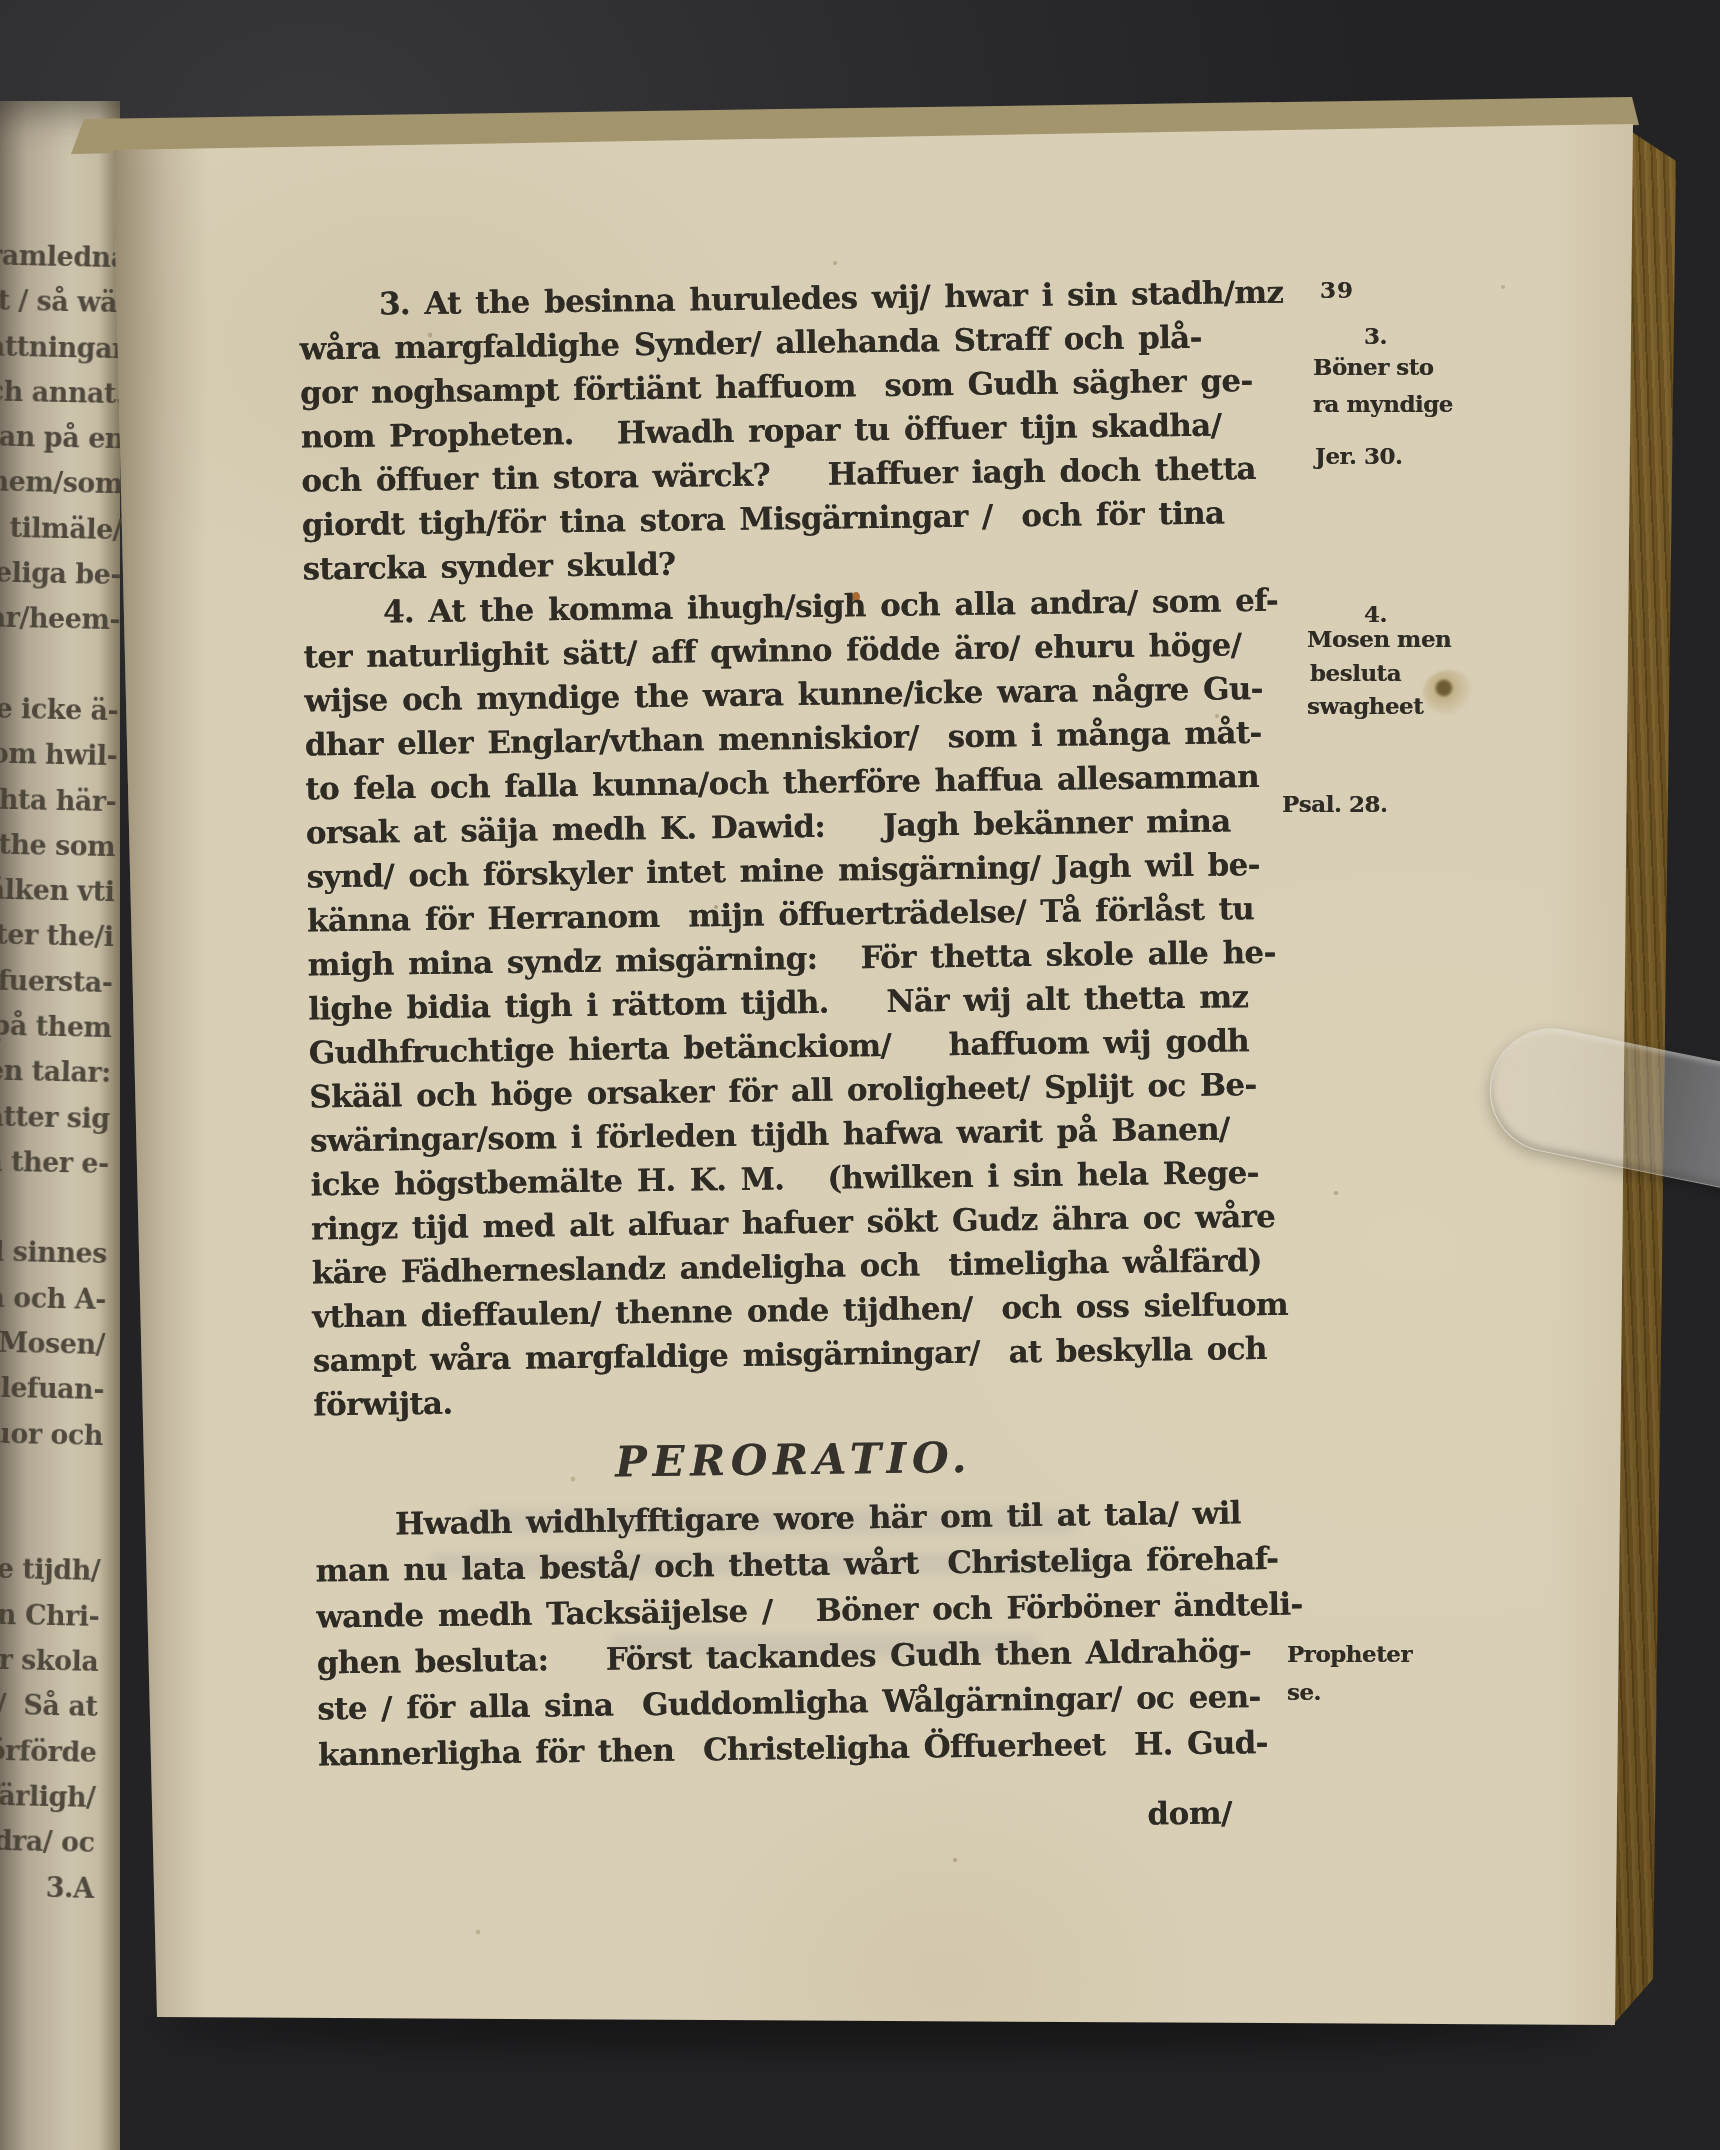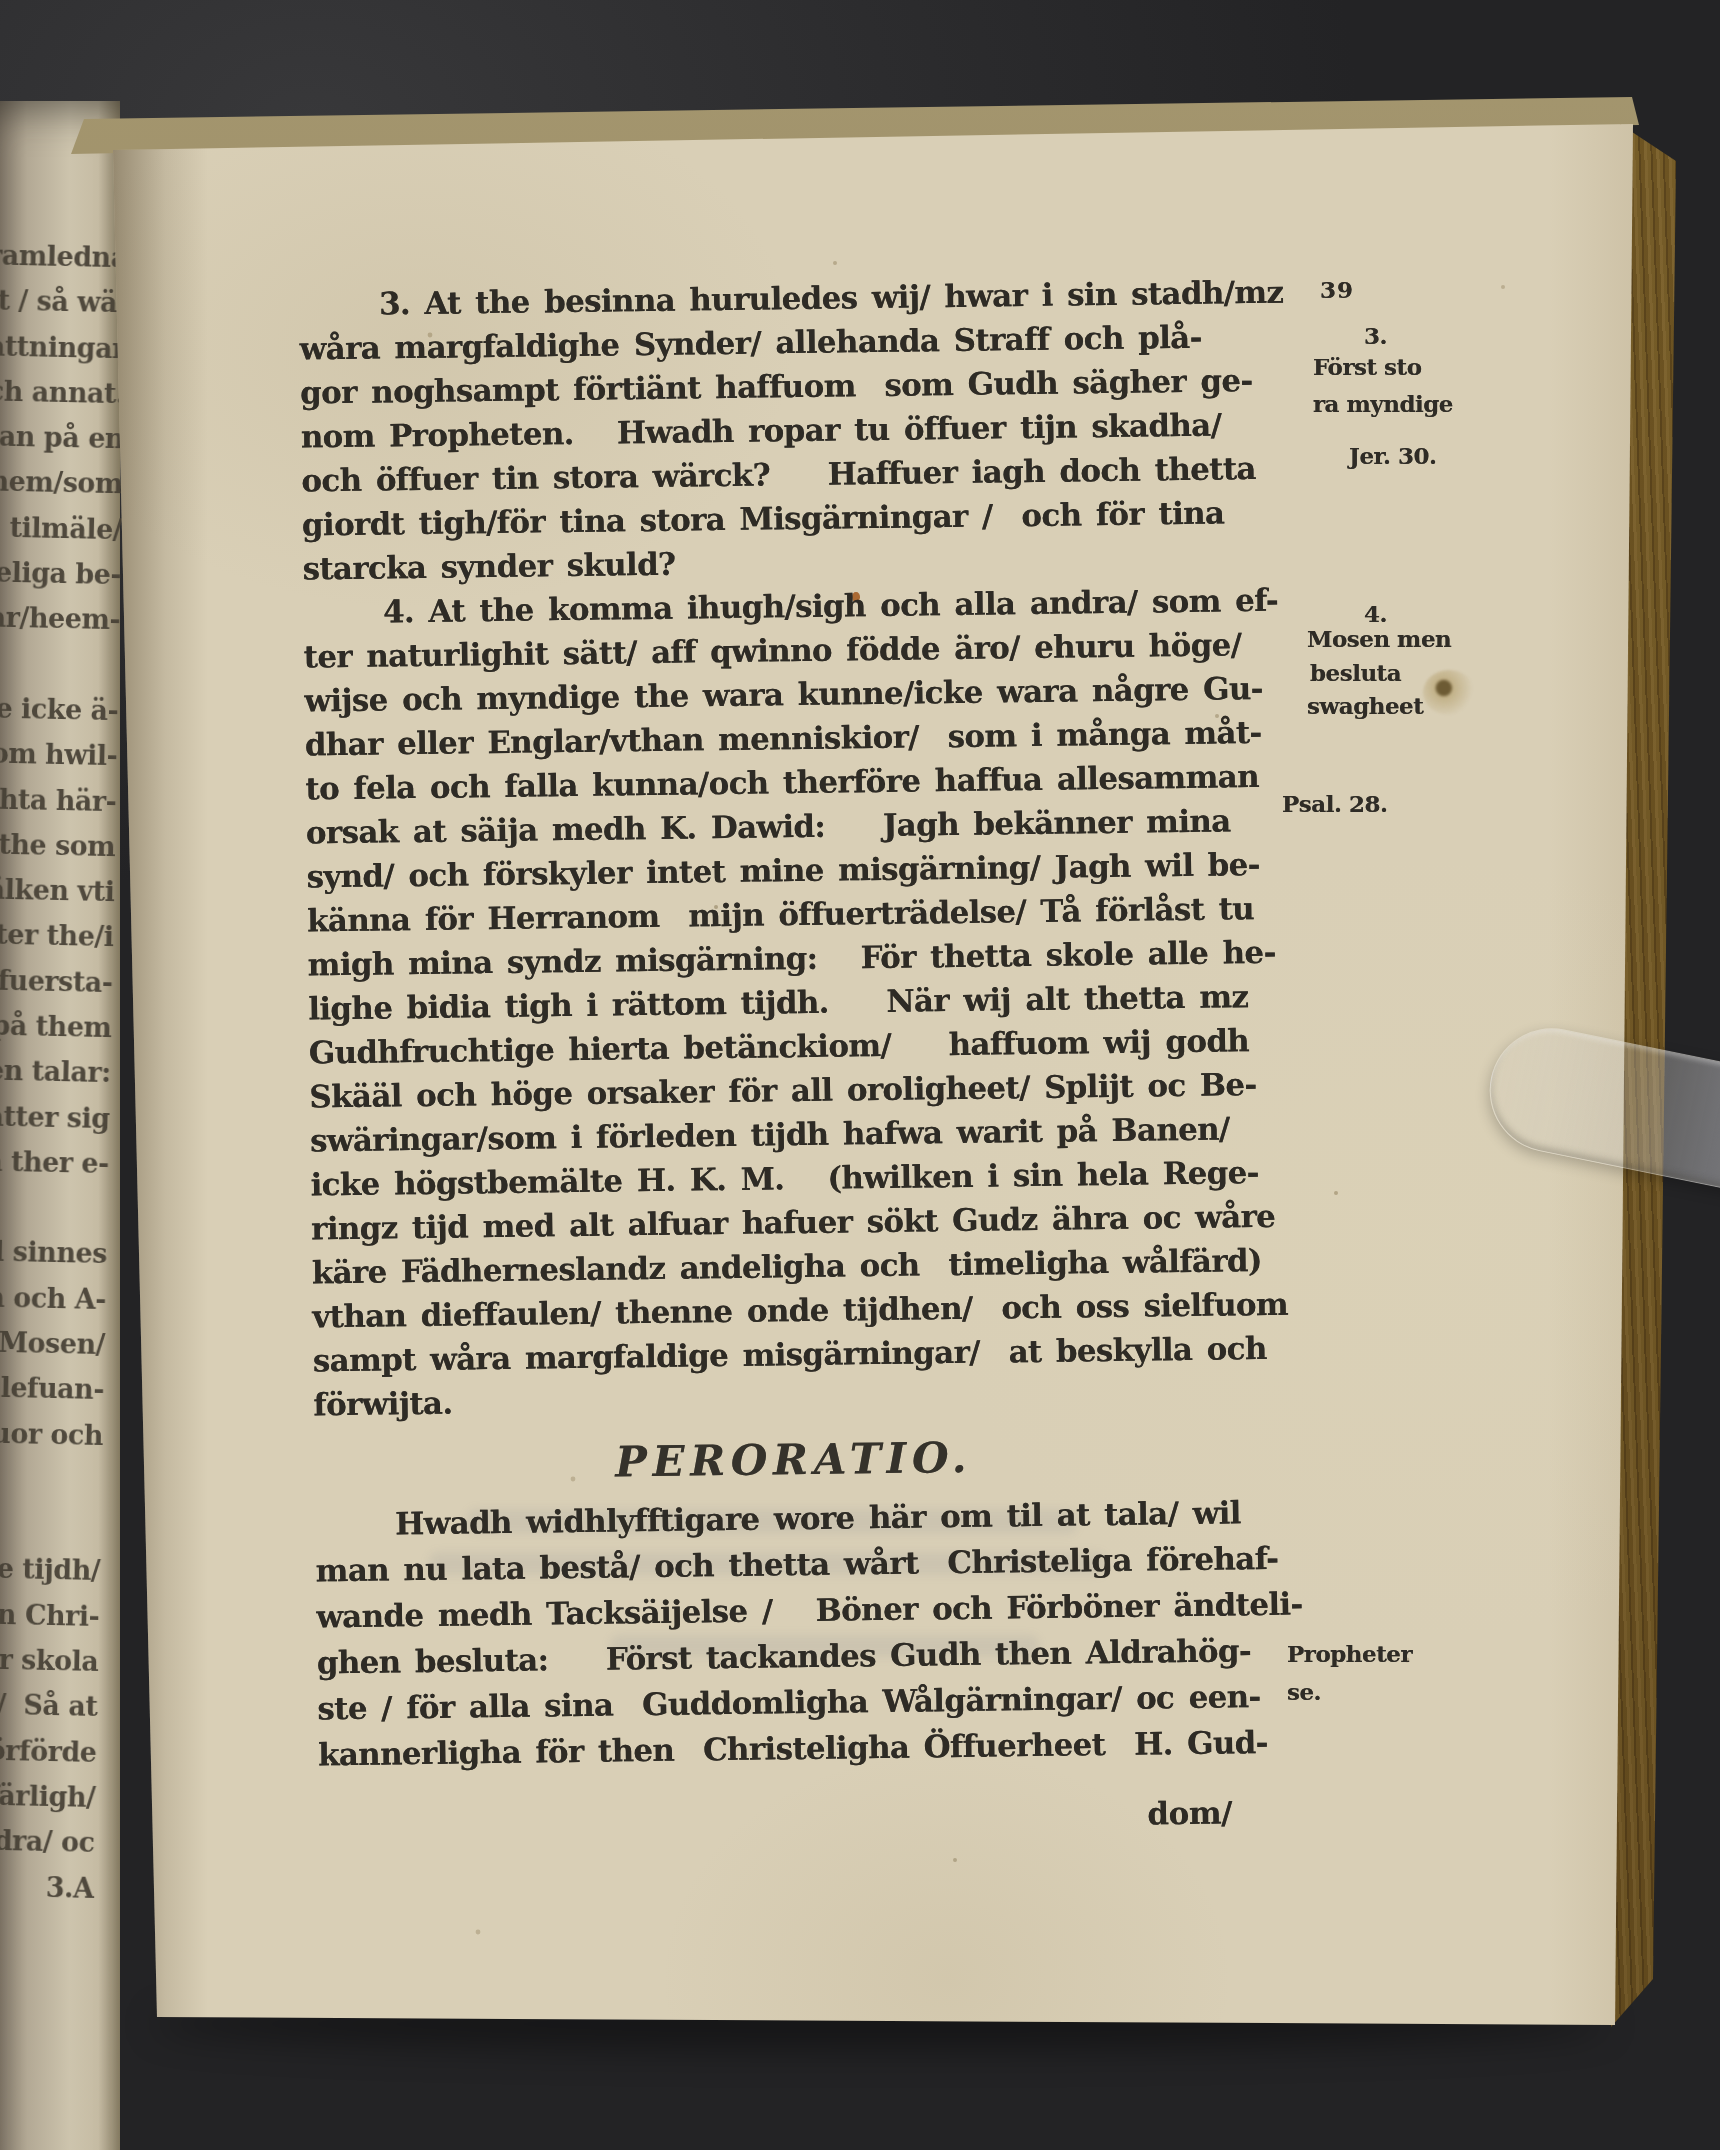--- a/index.html
+++ b/index.html
@@ -111,21 +111,21 @@
 
   
   .margin-layer{position:absolute;inset:0;color:#2f2c26;}
   .mnote{position:absolute;white-space:pre;font-weight:700;font-size:23px;letter-spacing:-0.5px;
     text-shadow:0 0 0.5px rgba(47,44,38,0.7);}
   .page-number{position:absolute;left:1320px;top:276px;font-size:23px;font-weight:700;letter-spacing:1px;
     text-shadow:0 0 0.5px rgba(47,44,38,0.8);}
   .mn-n3 {left:1364px;top:322px;}
   .mn-w1 {left:1313px;top:353px;}
   .mn-w2 {left:1313px;top:390px;}
-  .mn-jer{left:1349px;top:442px;}
+  .mn-jer{left:1315px;top:442px;}
   .mn-n4 {left:1364px;top:600px;}
   .mn-a1 {left:1307px;top:625px;}
   .mn-a2 {left:1310px;top:659px;}
   .mn-a3 {left:1307px;top:692px;}
   .mn-ps {left:1282px;top:790px;}
   .mn-t1 {left:1287px;top:1640px;}
   .mn-t2 {left:1287px;top:1678px;}
 
   
   .plastic-strip{
@@ -243,21 +243,21 @@
           <div class="line">ste / för alla sina  Guddomligha Wålgärningar/ oc een-</div>
           <div class="line">kannerligha för then  Christeligha Öffuerheet  H. Gud-</div>
         </div>
       <div class="catchword">dom/</div>
     </div>
   </div>
 
   <div class="margin-layer">
     <div class="page-number">39</div>
     <div class="mnote mn-n3">3.</div>
-    <div class="mnote mn-w1">Först sto</div>
+    <div class="mnote mn-w1">Böner sto</div>
     <div class="mnote mn-w2">ra myndige</div>
     <div class="mnote mn-jer">Jer. 30.</div>
     <div class="mnote mn-n4">4.</div>
     <div class="mnote mn-a1">Mosen men</div>
     <div class="mnote mn-a2">besluta</div>
     <div class="mnote mn-a3">swagheet</div>
     <div class="mnote mn-ps">Psal. 28.</div>
     <div class="mnote mn-t1">Propheter</div>
     <div class="mnote mn-t2">se.</div>
   </div>

